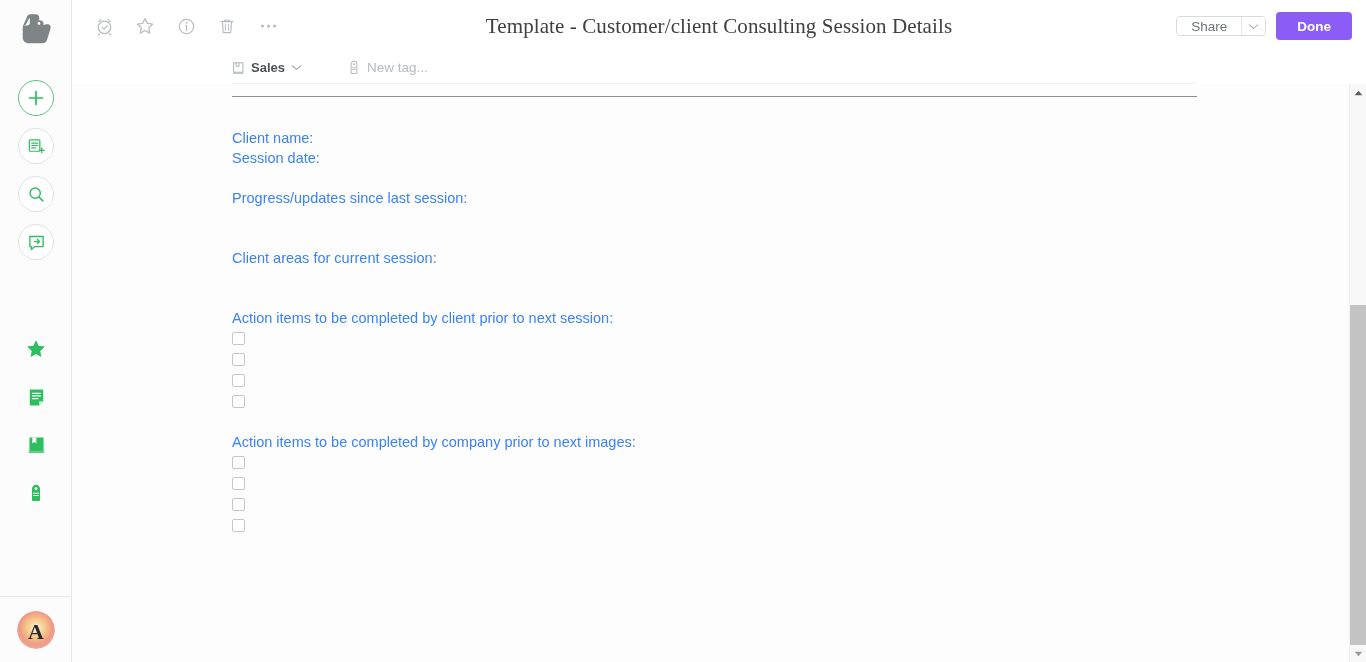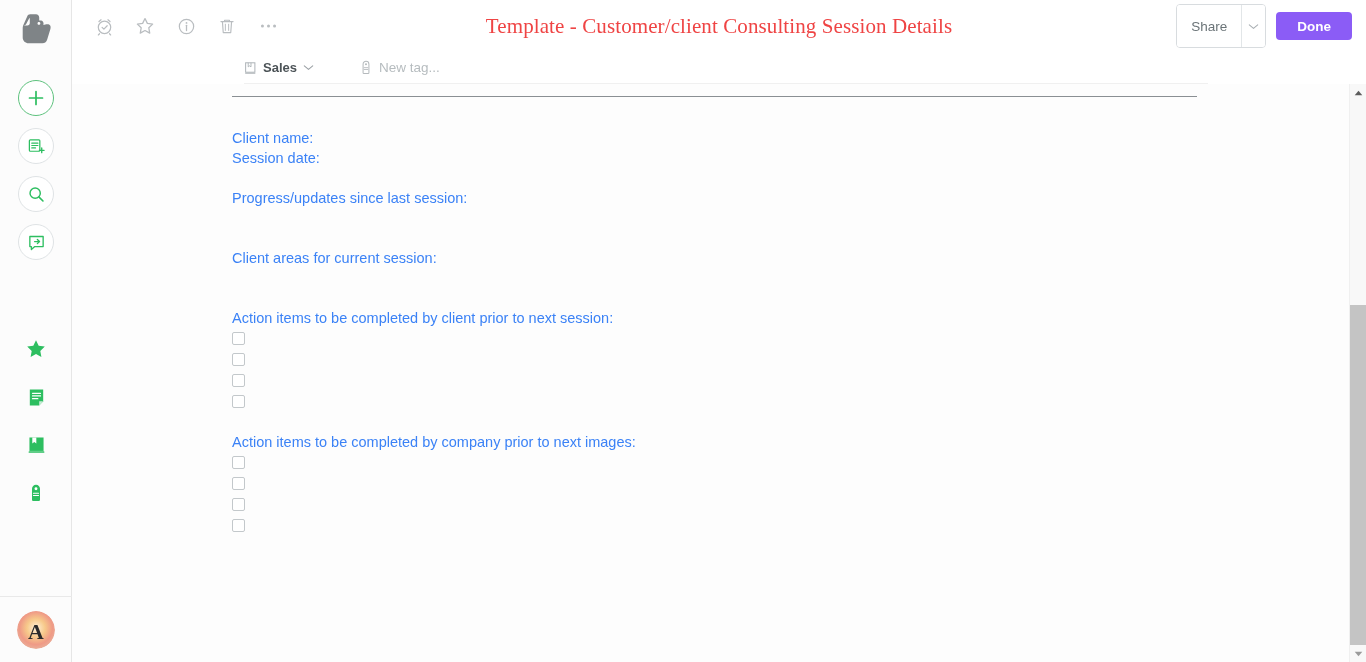--- a/index.html
+++ b/index.html
@@ -63,32 +63,32 @@
   .ticon {
     width: 24px; height: 24px;
     display: flex; align-items: center; justify-content: center;
     cursor: pointer;
   }
   .note-title {
     position: absolute; left: 0; top: 0; width: 1294px; height: 52px;
     display: flex; align-items: center; justify-content: center;
     font-family: "Liberation Serif", serif;
     font-size: 21px;
-    color: #ef4444;
+    color: #404040;
     letter-spacing: .1px;
     white-space: nowrap;
     pointer-events: none;
   }
   .topbar-right {
     position: absolute; right: 14px; top: 0; height: 52px;
     display: flex; align-items: center; gap: 10px;
   }
   .share-group {
     display: flex; align-items: stretch;
-    height: 44px;
+    height: 20px;
     border: 1px solid #d8dcdf; border-radius: 4px;
     overflow: hidden; background: #fff;
   }
   .share-btn {
     padding: 0 14px;
     display: flex; align-items: center;
     font-size: 13.5px; color: #6b7478;
     background: #fff; border: none; cursor: pointer;
     font-family: "Liberation Sans", sans-serif;
   }
@@ -103,21 +103,21 @@
     background: #8b5cf6; color: #fff;
     border: none; border-radius: 4px;
     font-size: 13.5px; font-weight: bold;
     cursor: pointer;
     font-family: "Liberation Sans", sans-serif;
     display: flex; align-items: center;
   }
 
   
   .metabar {
-    position: absolute; left: 244px; top: 52px;
+    position: absolute; left: 232px; top: 52px;
     width: 964px; height: 32px;
     display: flex; align-items: center;
     border-bottom: 1px solid #f0f0f0;
   }
   .nb-chip {
     display: flex; align-items: center; gap: 6px;
     cursor: pointer; padding-right: 4px;
   }
   .nb-name { font-size: 13px; color: #4c5357; font-weight: bold; }
   .tag-chip {

